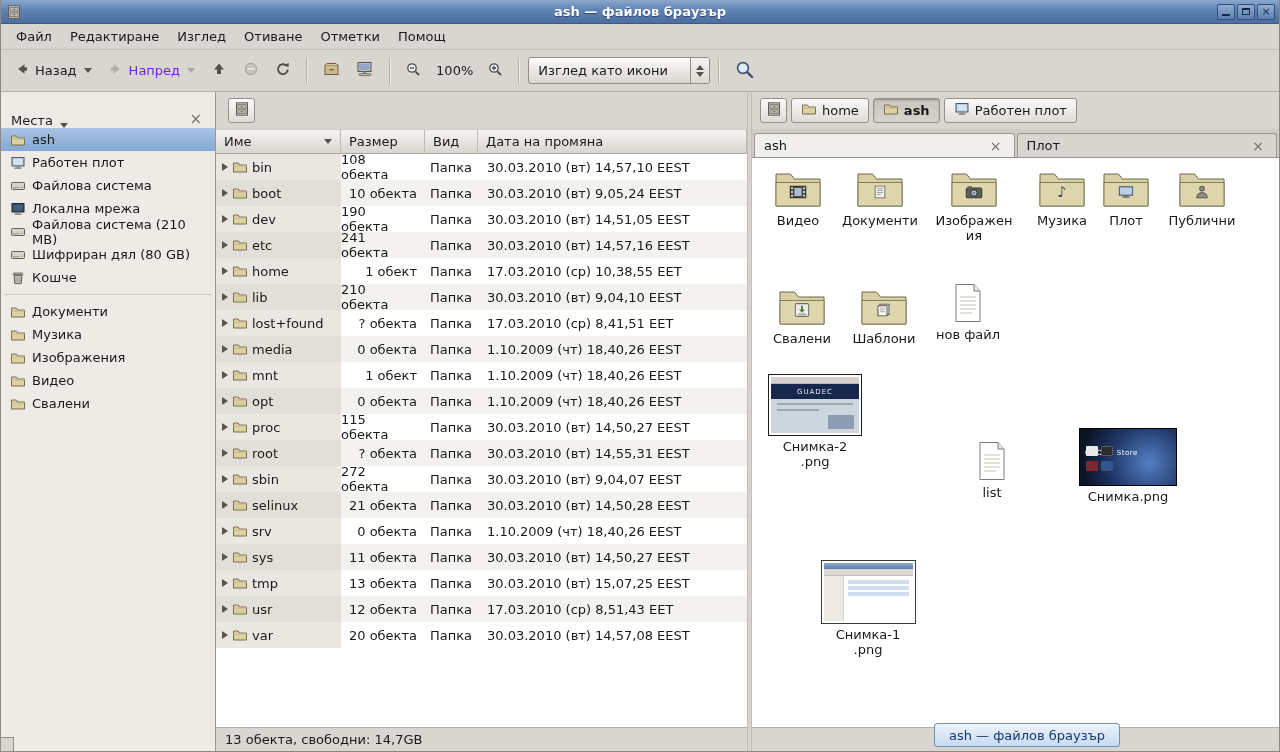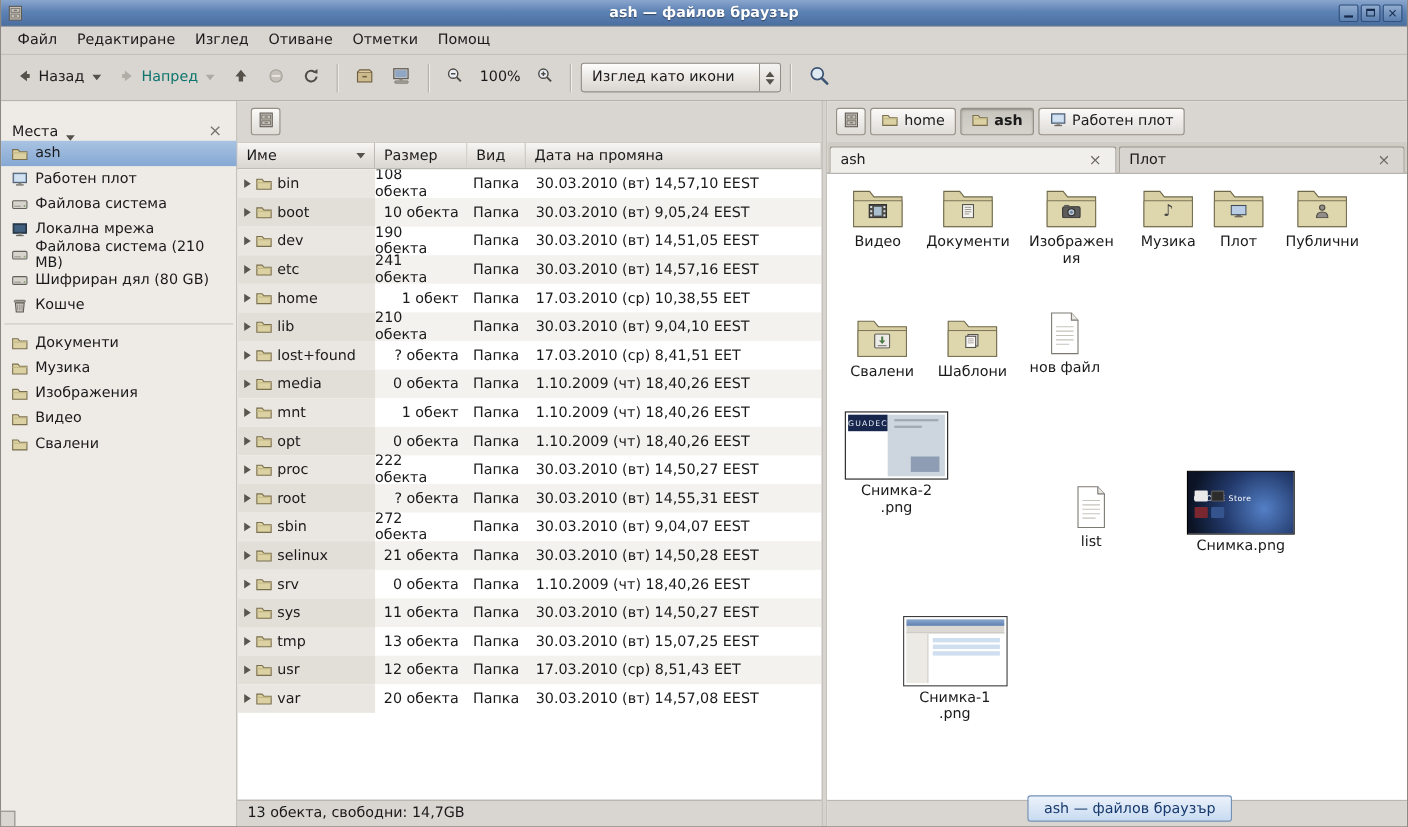--- a/index.html
+++ b/index.html
@@ -17,21 +17,21 @@
   .wbtn .min { width:8px; height:0; border-bottom:2px solid #152a4a; margin-top:7px; }
   .wbtn .max { width:8px; height:7px; border:1px solid #152a4a; border-top-width:2px; }
 
   
   .menubar { height:26px; flex:none; background:#d9d5d0; border-bottom:1px solid #c3bfb9; display:flex; align-items:center; padding-left:6px; }
   .menu-item { padding:3px 9px; }
 
   
   .toolbar { height:42px; flex:none; background:#d9d5d0; border-bottom:1px solid #b3afa9; display:flex; align-items:center; padding:0 6px; gap:2px; }
   .tbtn { display:flex; align-items:center; gap:5px; padding:5px 7px; border-radius:3px; }
-  .tbtn.disabled { color:#0f766e; }
+  .tbtn.disabled { color:#6d28d9; }
   .chev { width:0; height:0; border-left:4px solid transparent; border-right:4px solid transparent; border-top:5px solid #55514b; margin-left:2px; }
   .disabled .chev { border-top-color:#aeaaa3; }
   .tsep { width:0; height:26px; border-left:1px solid #b4b0aa; border-right:1px solid #efedea; margin:0 6px; }
   .combo { height:27px; border:1px solid #918d87; border-radius:3px; background:linear-gradient(#fdfdfc,#e9e6e1 55%,#d9d5d0); display:flex; align-items:center; padding-left:9px; width:182px; }
   .combo-spin { margin-left:auto; border-left:1px solid #918d87; height:100%; width:19px; display:flex; flex-direction:column; align-items:center; justify-content:center; gap:2px; background:linear-gradient(#f4f3f1,#ddd9d4); border-radius:0 2px 2px 0;}
   .tri-up { width:0;height:0;border-left:4px solid transparent;border-right:4px solid transparent;border-bottom:5px solid #55514b; }
   .tri-dn { width:0;height:0;border-left:4px solid transparent;border-right:4px solid transparent;border-top:5px solid #55514b; }
   .zoom-label { padding:0 6px; }
 
   
@@ -75,21 +75,21 @@
   .tab.active { background:#f1efec; }
   .tab-x { margin-left:auto; color:#6e6a64; font-size:14px; line-height:1; padding:0 3px; }
   .iconview { flex:1; min-height:0; position:relative; background:#fff; overflow:hidden; }
   .ivitem { position:absolute; display:flex; flex-direction:column; align-items:center; gap:3px; text-align:center; }
   .ivicon { position:relative; display:grid; place-items:center; min-height:42px; }
   .em { position:absolute; left:50%; top:58%; transform:translate(-50%,-50%); display:grid; place-items:center; }
   .ivlabel { font-size:13px; line-height:15px; overflow-wrap:anywhere; }
 
   
   .th { background:#fff; border:1px solid #1c1c1c; padding:2px; }
-  .th-web { width:94px; height:62px; display:flex; flex-direction:row; }
+  .th-web { width:94px; height:62px; display:flex; flex-direction:column; }
   .tw-chrome { height:7px; background:#d4d2ce; border-bottom:1px solid #b9b6b1; flex:none; }
   .tw-band { height:15px; flex:none; background:#17264d; color:#e8ecf4; font-size:7px; display:flex; align-items:center; justify-content:center; letter-spacing:1px; }
   .tw-body { flex:1; background:#cdd6de; position:relative; }
   .tw-line { height:2px; background:#9fa8b2; margin:4px 6px 0; }
   .tw-line.short { width:48%; }
   .tw-block { position:absolute; right:5px; bottom:4px; width:26px; height:14px; background:#8e9cb4; }
   .th-dark { width:98px; height:58px; position:relative; background:radial-gradient(circle at 72% 60%, #5480c6 0%, #22396b 48%, #0b1324 88%); border-color:#000; }
   .td-txt { position:absolute; left:5px; top:20px; font-size:7px; color:#fff; letter-spacing:.5px; }
   .td-shirt { position:absolute; width:12px; height:10px; border-radius:1px; }
   .td-s1{left:6px;top:17px;background:#e9e9e9;} .td-s2{left:21px;top:17px;background:#2c2c2c;border:1px solid #5a5a5a;}
@@ -536,21 +536,21 @@
             <span class="c-name">
               <span class="expander"></span>
               <span class="mini">
                 <svg width="16" height="16" viewBox="0 0 16 16">
                   <path d="M1.5 13 V4 H6.3 L7.9 6 H14.5 V13 Z" fill="#dbd1a2" stroke="#7a6f4e"></path>
                   <path d="M1.5 7 H14.5" stroke="#c4b985" stroke-width="1"></path>
                 </svg>
               </span>
               <span class="nm">proc</span>
             </span>
-            <span class="c-size">222 обекта</span>
+            <span class="c-size">115 обекта</span>
             <span class="c-type">Папка</span>
             <span class="c-date">30.03.2010 (вт) 14,50,27 EEST</span>
           </div>
           <div class="frow odd">
             <span class="c-name">
               <span class="expander"></span>
               <span class="mini">
                 <svg width="16" height="16" viewBox="0 0 16 16">
                   <path d="M1.5 13 V4 H6.3 L7.9 6 H14.5 V13 Z" fill="#dbd1a2" stroke="#7a6f4e"></path>
                   <path d="M1.5 7 H14.5" stroke="#c4b985" stroke-width="1"></path>

